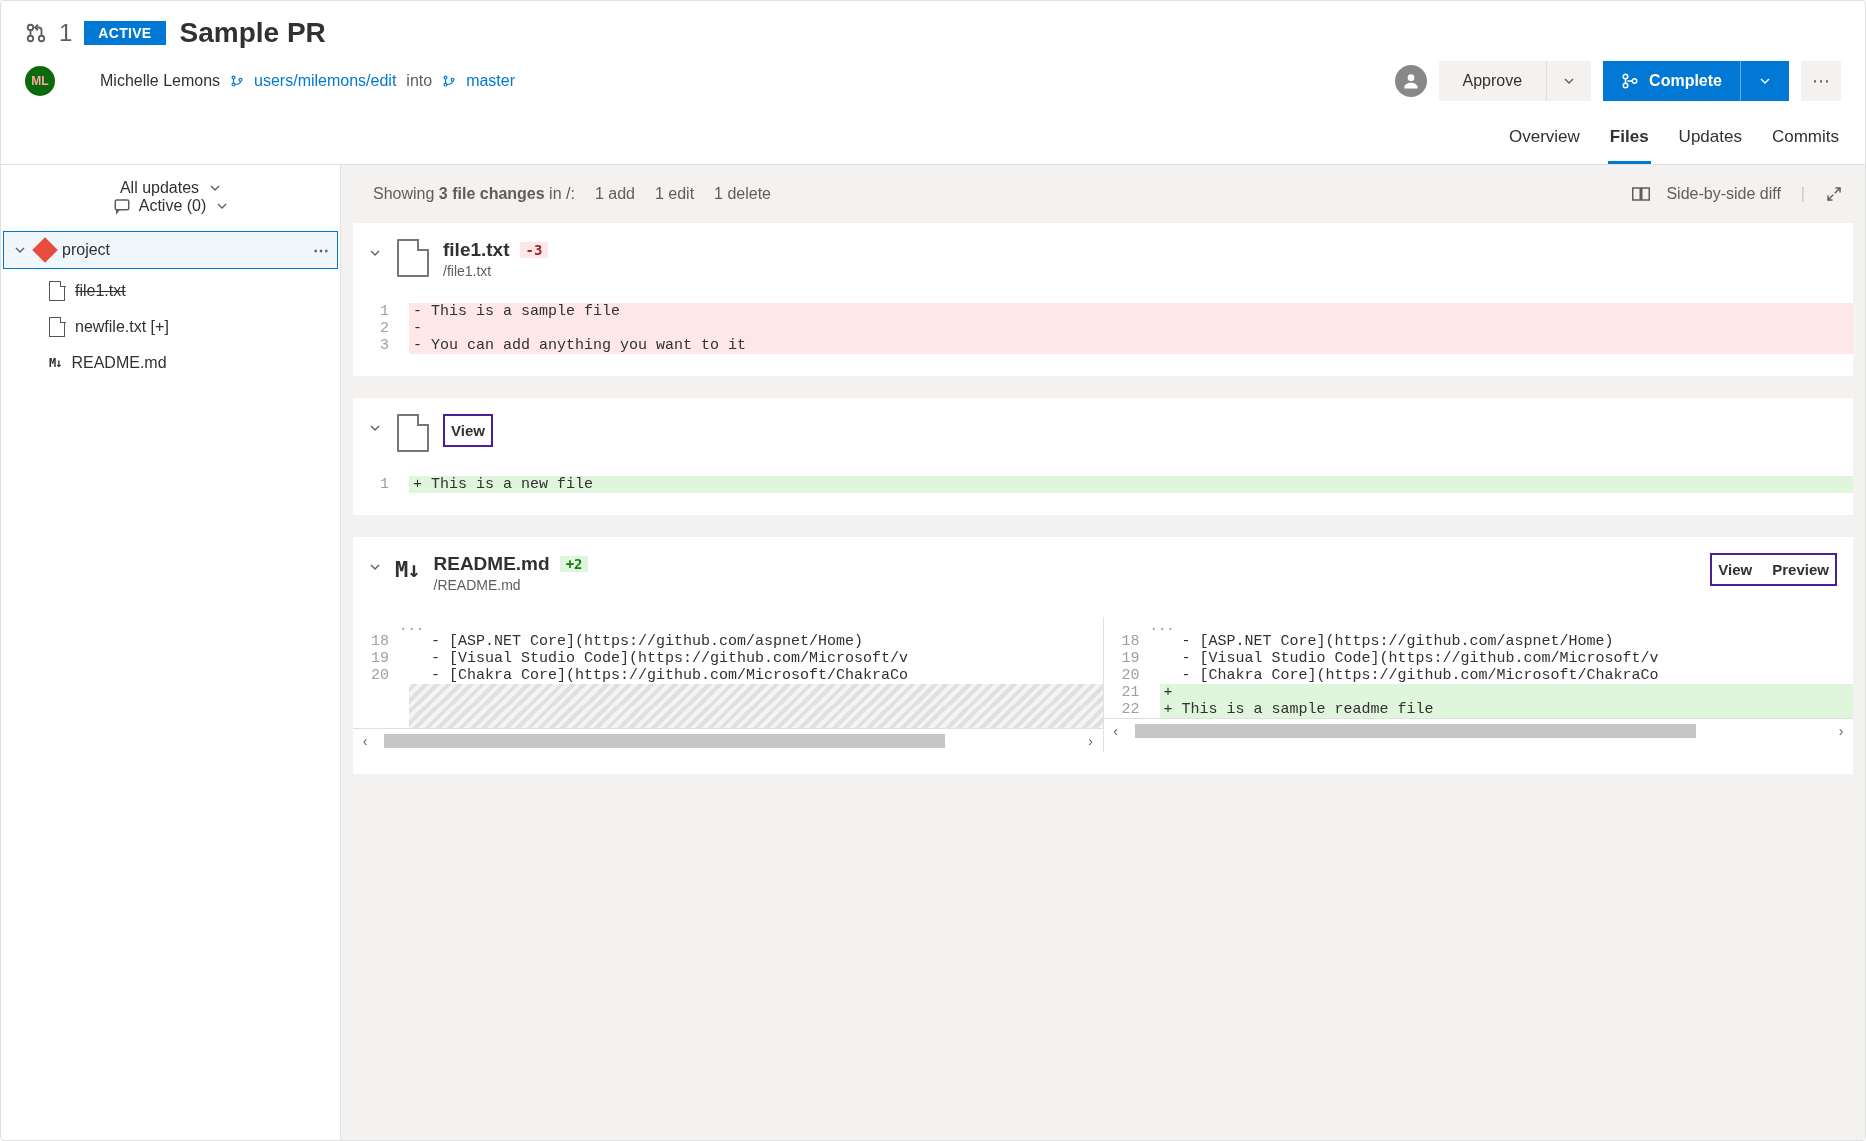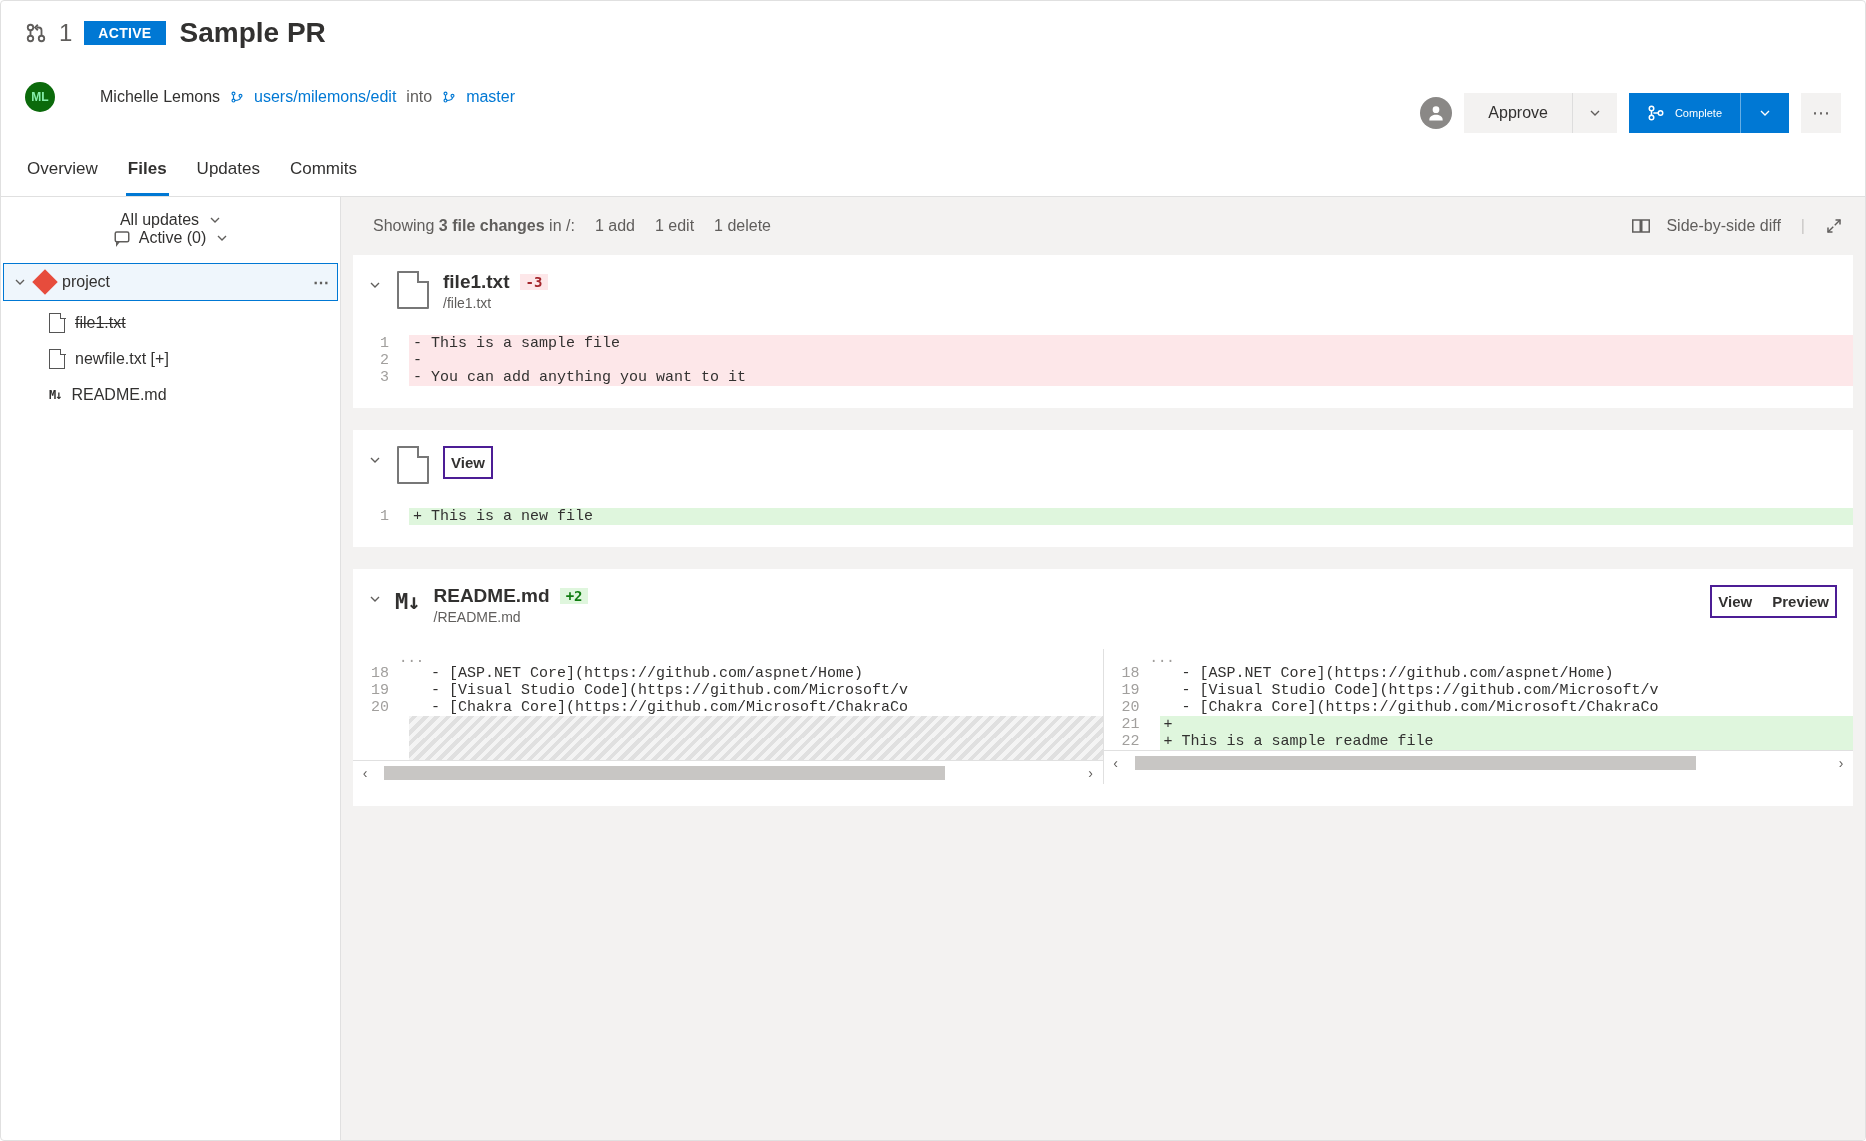--- a/index.html
+++ b/index.html
@@ -9,38 +9,38 @@
 
 .header { padding: 16px 24px 0 24px; border-bottom: 1px solid #e0e0e0; }
 .title-row { display: flex; align-items: center; gap: 12px; font-size: 14px; }
 .pr-icon { width: 22px; height: 22px; }
 .pr-number { font-size: 24px; color: #605e5c; }
 .status-badge { background: #0078d4; color: #fff; padding: 4px 14px; font-weight: 600; font-size: 14px; letter-spacing: 0.3px; }
 .page-title { font-size: 28px; font-weight: 600; margin-left: 2px; }
 
 .subtitle-row { display: flex; align-items: center; gap: 10px; margin-top: 12px; justify-content: space-between; }
 .subtitle-left { display: flex; align-items: center; gap: 10px; }
-.avatar { width: 30px; height: 30px; border-radius: 50%; background: #0b6a0b; color: #86efac; display: flex; align-items: center; justify-content: center; font-size: 12px; font-weight: 600; }
+.avatar { width: 30px; height: 30px; border-radius: 50%; background: #0b6a0b; color: #fca5a5; display: flex; align-items: center; justify-content: center; font-size: 12px; font-weight: 600; }
 .user-name { font-size: 16px; margin-left: 35px; }
 .branch-icon { font-size: 14px; color: #0078d4; }
 .link { color: #0078d4; font-size: 16px; text-decoration: none; }
 .into { color: #605e5c; font-size: 16px; }
 
-.actions { display: flex; align-items: center; gap: 12px; margin-top: 32px; }
+.actions { display: flex; align-items: center; gap: 12px; }
 .avatar-gray { width: 32px; height: 32px; border-radius: 50%; background: #8a8886; display: flex; align-items: center; justify-content: center; color: #fff; }
 .approve-btn { display: flex; align-items: center; background:#f3f2f1; height: 40px; }
 .approve-btn .label { padding: 0 24px; font-size: 16px; }
 .approve-btn .chev { padding: 0 14px; color: #605e5c; border-left: 1px solid #ddd; height: 100%; display: flex; align-items: center; }
 .complete-btn { display: flex; align-items: center; background:#0078d4; color:#fff; height: 40px; }
 .complete-btn .merge-icon { padding-left: 18px; }
-.complete-btn .label { padding: 0 18px 0 10px; font-size: 11px; font-weight: 400; }
+.complete-btn .label { padding: 0 18px 0 10px; font-size: 16px; font-weight: 700; }
 .complete-btn .chev { padding: 0 16px; border-left: 1px solid rgba(255,255,255,0.4); height: 100%; display: flex; align-items: center; }
 .more-btn { width: 40px; height: 40px; background:#f3f2f1; display: flex; align-items: center; justify-content: center; font-size: 18px; color: #605e5c; }
 
-.tabs { display: flex; gap: 26px; margin-top: 18px; }
+.tabs { display: flex; gap: 26px; margin-top: 18px; justify-content: flex-end; }
 .tab { padding: 8px 2px 14px 2px; font-size: 17px; cursor: pointer; color: #323130; }
 .tab.active { font-weight: 600; border-bottom: 3px solid #0078d4; }
 
 
 .body { flex: 1; display: flex; overflow: hidden; }
 .sidebar { width: 340px; border-right: 1px solid #e0e0e0; display: flex; flex-direction: column; }
 .sidebar-toolbar { display: flex; justify-content: space-between; align-items: center; padding: 14px 12px 12px 14px; flex-direction: column; }
 .sb-filter { display: flex; align-items: center; gap: 8px; font-size: 16px; cursor: pointer; }
 .sb-comments { display: flex; align-items: center; gap: 8px; font-size: 16px; cursor: pointer; }
 .search-box { margin: 0 10px 10px 10px; border: 1px solid #8a8886; height: 40px; display: flex; align-items: center; padding: 0 10px; gap: 10px; }

